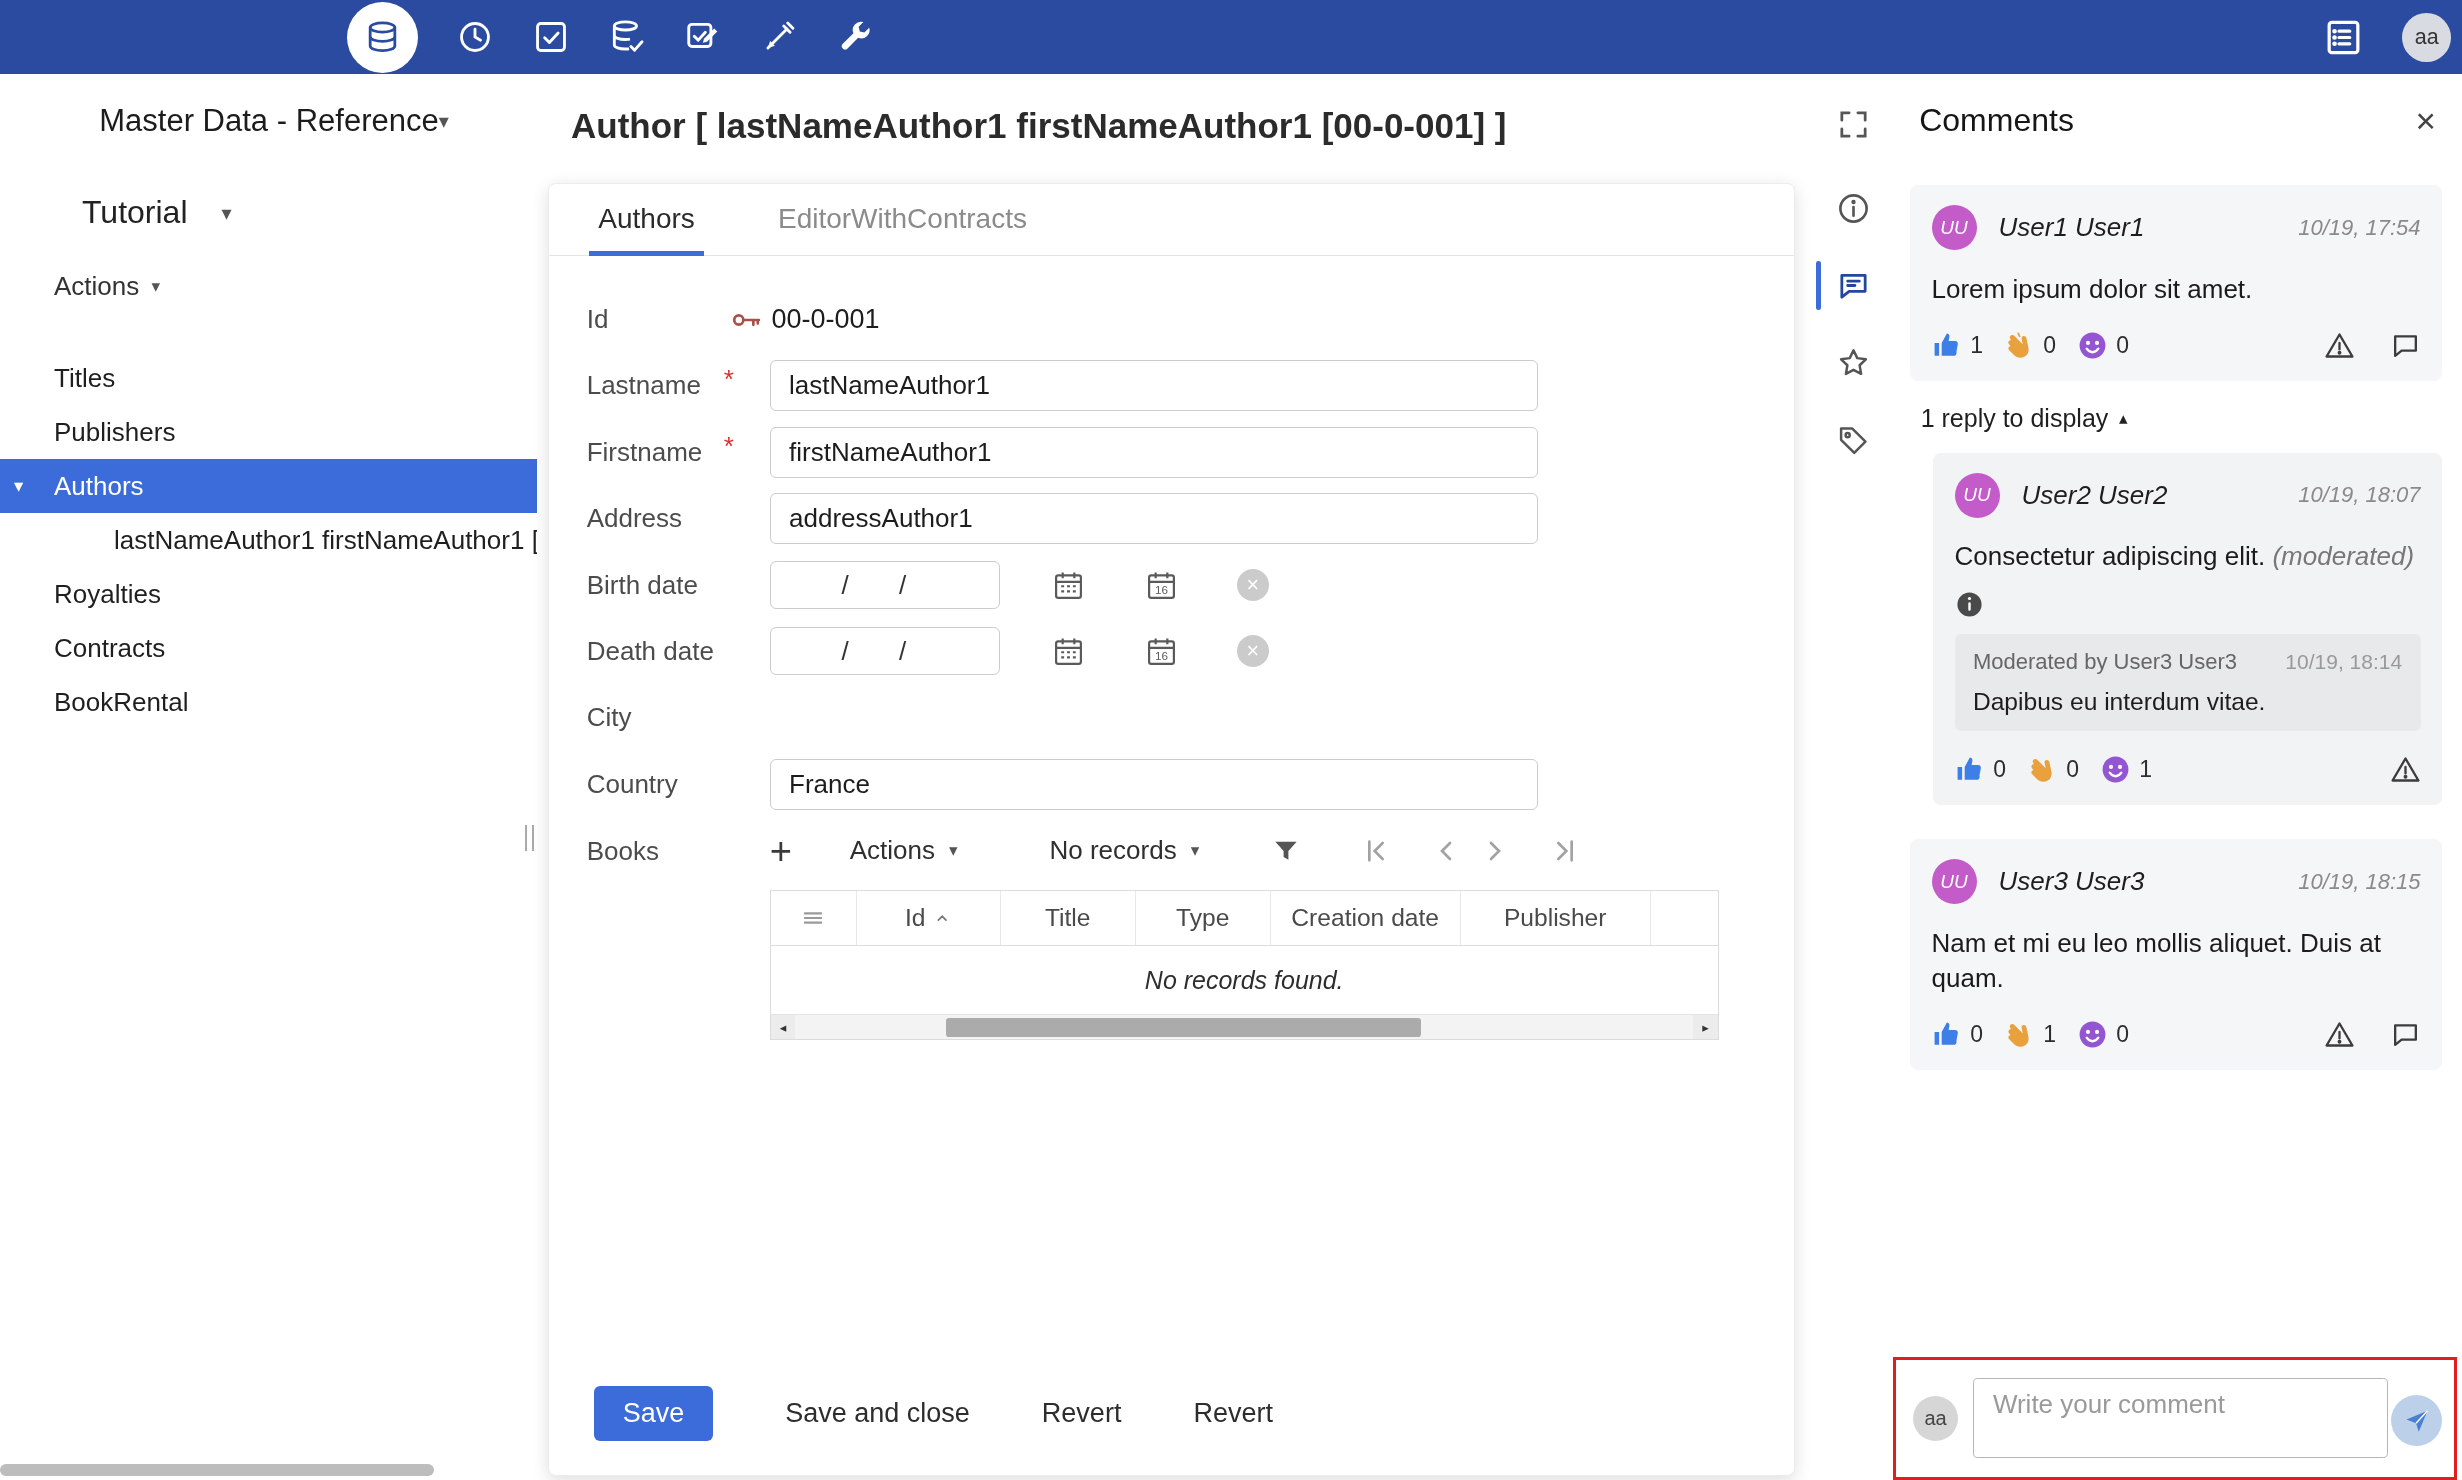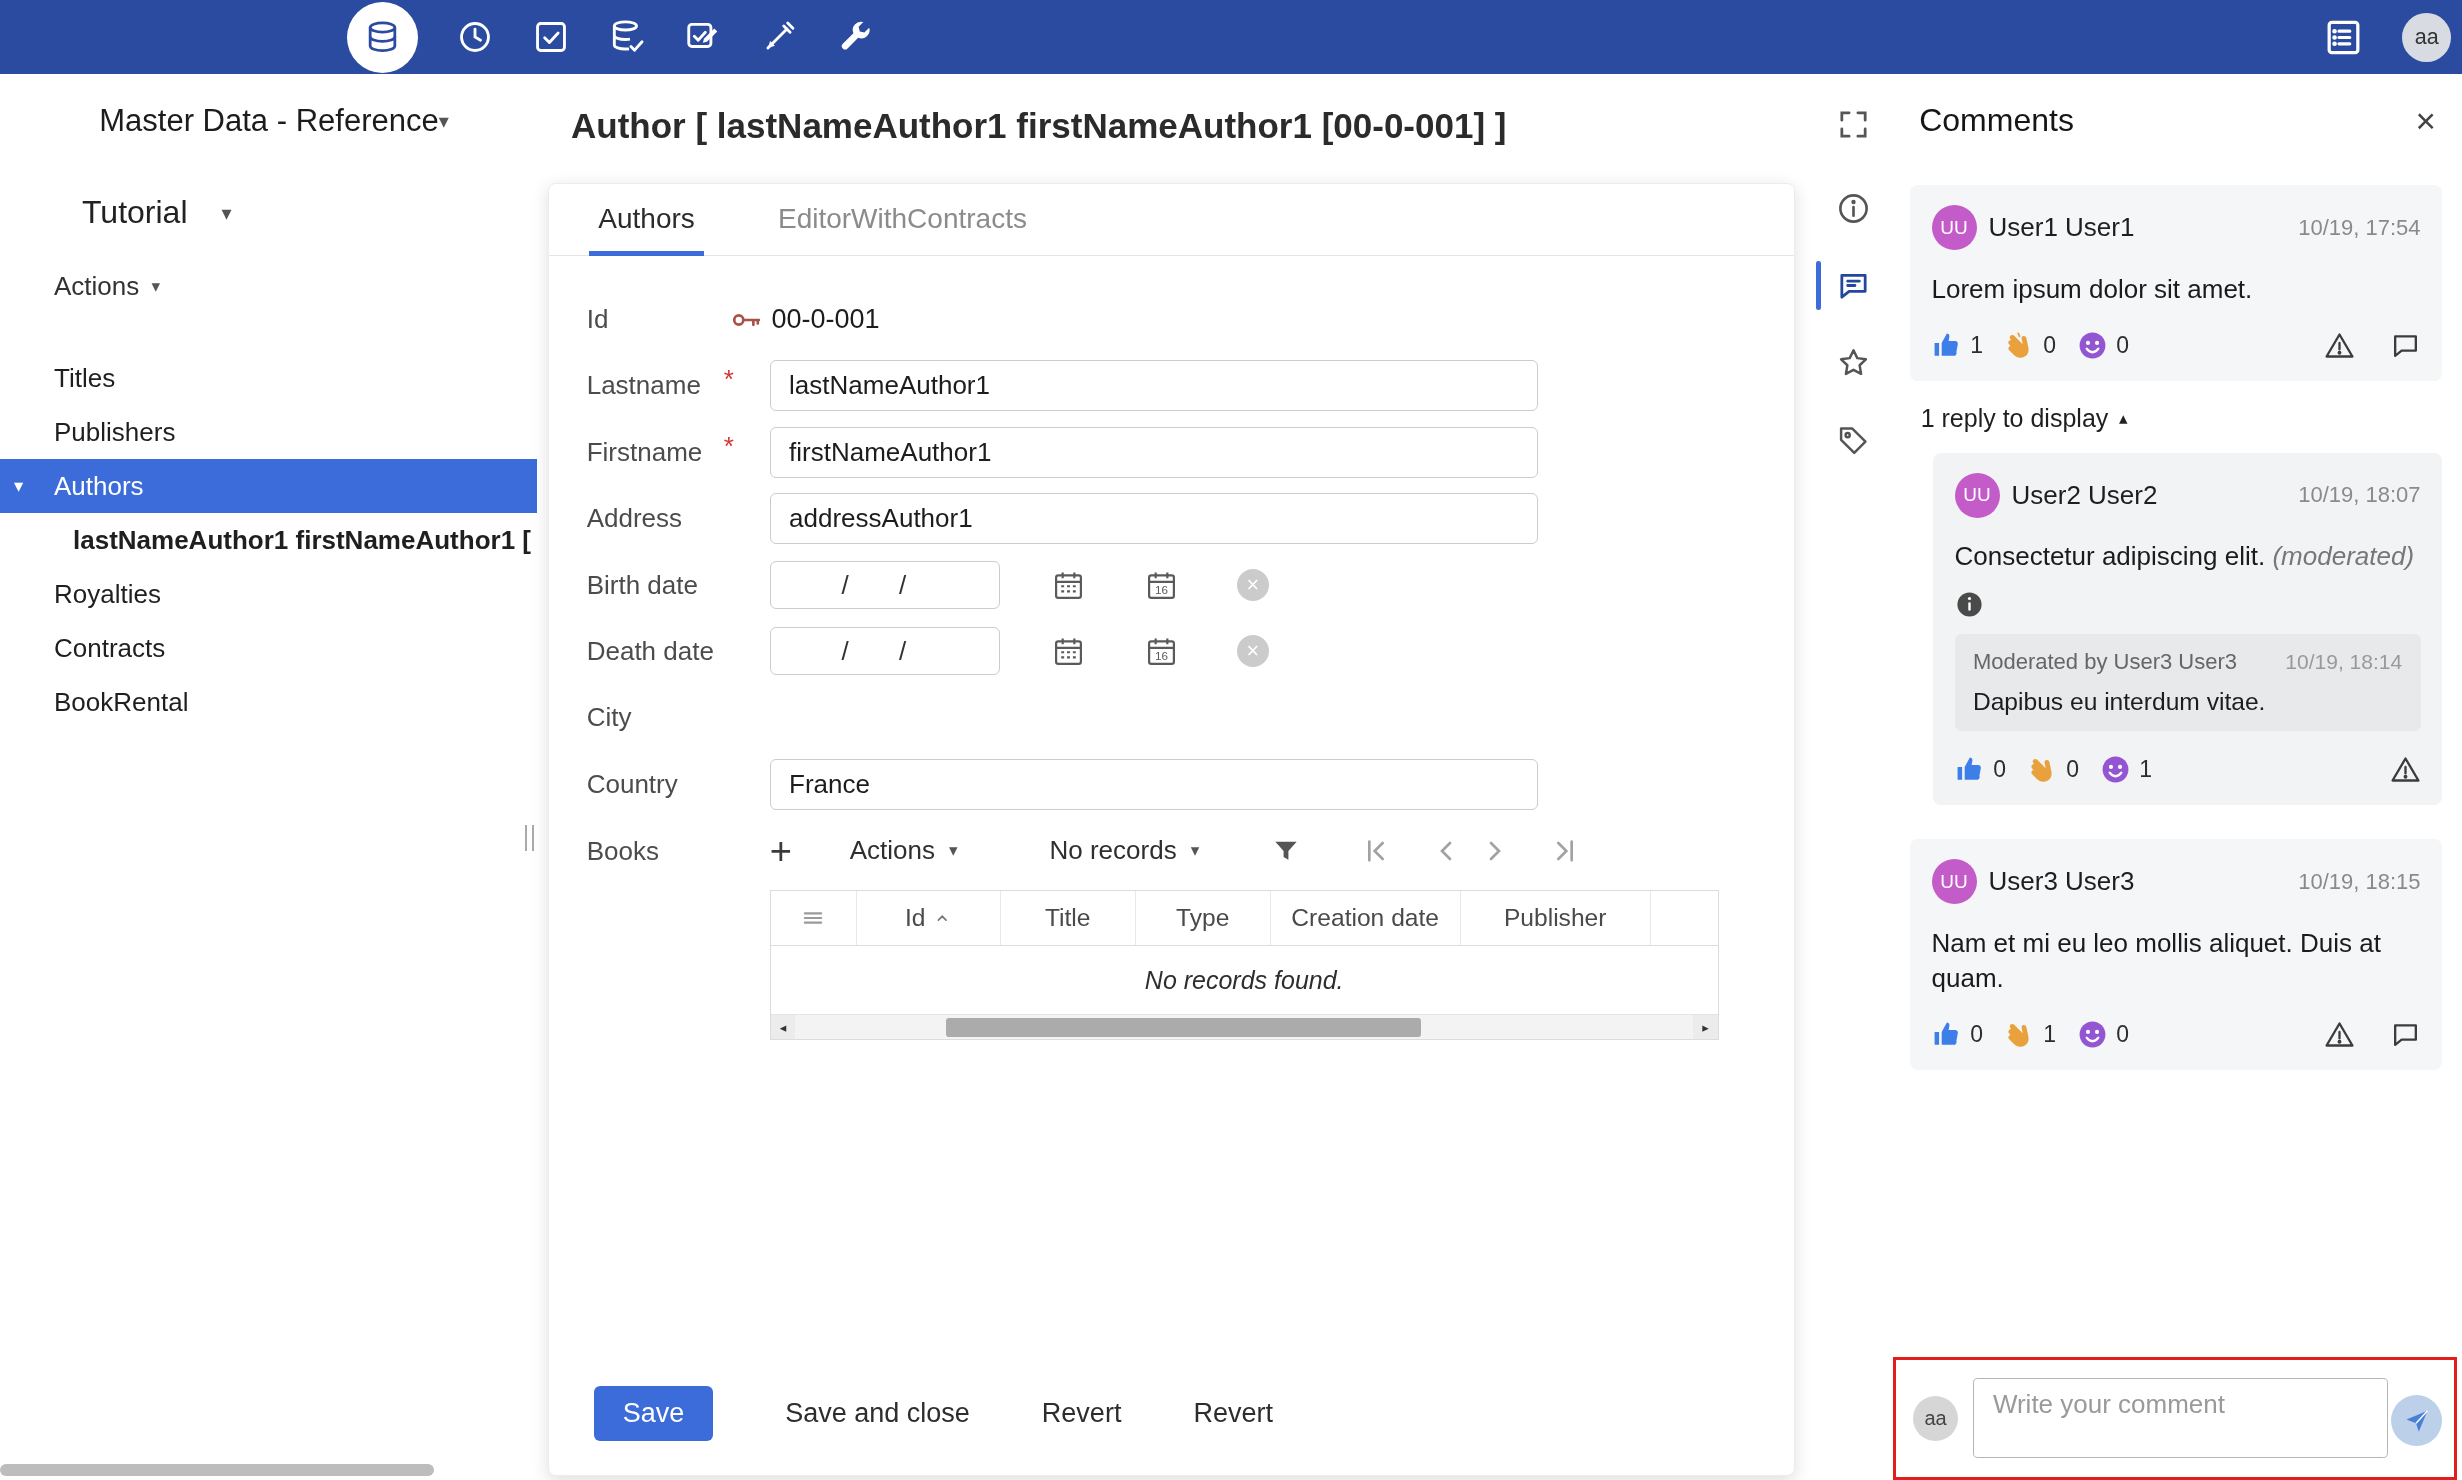--- a/index.html
+++ b/index.html
@@ -28,21 +28,21 @@
   .caret { font-size:20px; color:#555; }
   .sec-row { margin-top:55px; padding-left:82px; display:flex; align-items:center; gap:34px; cursor:pointer; }
   .sec-title { font-size:32px; color:#222; font-weight:500; }
   .act-row { margin-top:40px; padding-left:54px; display:flex; align-items:center; gap:12.3px;
     font-size:26px; color:#333; cursor:pointer; }
   .nav { margin-top:49px; }
   .nav-item { height:54px; display:flex; align-items:center; padding-left:54px; font-size:26px;
     color:#1f1f1f; position:relative; cursor:pointer; }
   .nav-item.selected { background:#3b6cd9; color:#fff; }
   .nav-caret { position:absolute; left:14px; font-size:18.4px; color:#fff; }
-  .nav-item.child { padding-left:73px; white-space:nowrap; overflow:hidden;font-weight:bold; }
+  .nav-item.child { padding-left:114px; white-space:nowrap; overflow:hidden; }
   .grip { position:absolute; right:3.1px; top:751px; width:9.2px; height:26px;
     border-left:2.3px solid #aaa; border-right:2.3px solid #aaa; cursor:col-resize; }
   .hscroll { position:absolute; left:0; bottom:4.6px; width:434px; height:12.3px; background:#bdbdbd; border-radius:6.1px; }
 
   
   .main { flex:1; min-width:0; position:relative; }
   .page-title { padding:32px 0 0 34px; font-size:35px; color:#2b2b2b; }
   .card { position:absolute; left:10.7px; right:21.5px; top:109px; bottom:4.6px; background:#fff;
     border:0.8px solid #ececec; border-radius:7.7px; box-shadow:0 4.6px 17px rgba(0,0,0,.13);
     display:flex; flex-direction:column; }
@@ -104,21 +104,21 @@
   .strip-item.active { color:#23479c; }
   .strip-item.active::before { content:""; position:absolute; left:0; top:14px; bottom:14px;
     width:4.6px; background:#3b6cd9; border-radius:2.3px; }
 
   
   .comments { width:572px; flex:none; position:relative; padding:0 20px; }
   .c-header { display:flex; align-items:center; justify-content:space-between; padding:28px 6.1px 46px 9.2px; }
   .c-title { font-size:32px; color:#161616; font-weight:500; }
   .c-close { font-size:35px; color:#444; cursor:pointer; line-height:1; }
   .c-card { background:#f5f6f7; border-radius:7.7px; padding:20px 21.5px; }
-  .c-head { display:flex; align-items:center; gap:12px; }
+  .c-head { display:flex; align-items:center; gap:22px;font-style:italic; }
   .c-avatar { width:45px; height:45px; border-radius:50%; background:#c35bc9; color:#fff; font-size:19px;
     display:flex; align-items:center; justify-content:center; flex:none; }
   .c-name { font-size:26px; color:#1e1e1e; }
   .c-time { margin-left:auto; font-size:22px; color:#8a8a8a; }
   .c-text { margin-top:21.5px; font-size:26px; color:#1b1b1b; line-height:1.35; }
   .c-mod-note { font-style:italic; color:#777; }
   .c-react { display:flex; align-items:center; margin-top:23px; }
   .r-group { display:flex; align-items:center; gap:7.7px; margin-right:21.5px; cursor:pointer; }
   .r-icon { width:31px; height:31px; }
   .like { color:#3d7ee8; } .clap { color:#e8a13c; } .face { color:#9455d3; }

